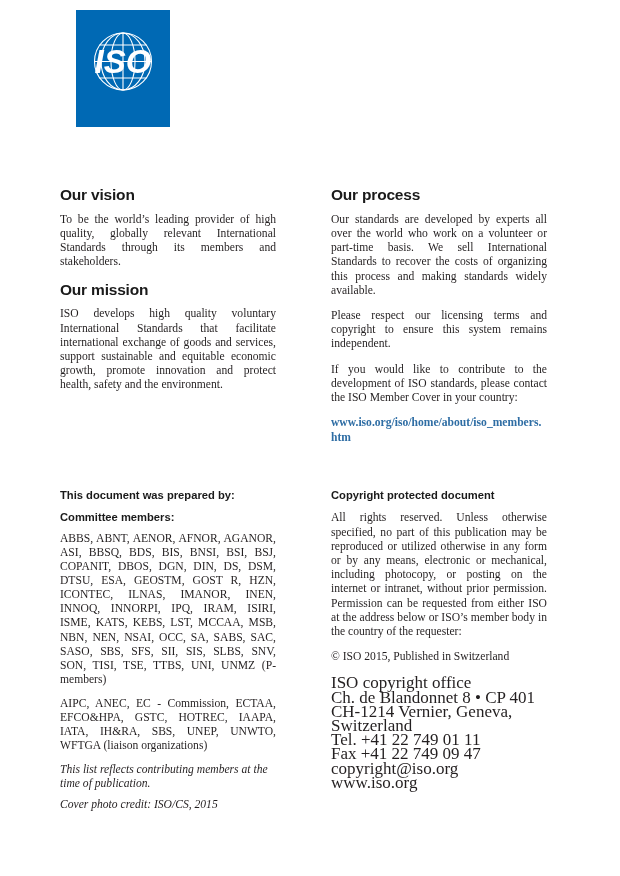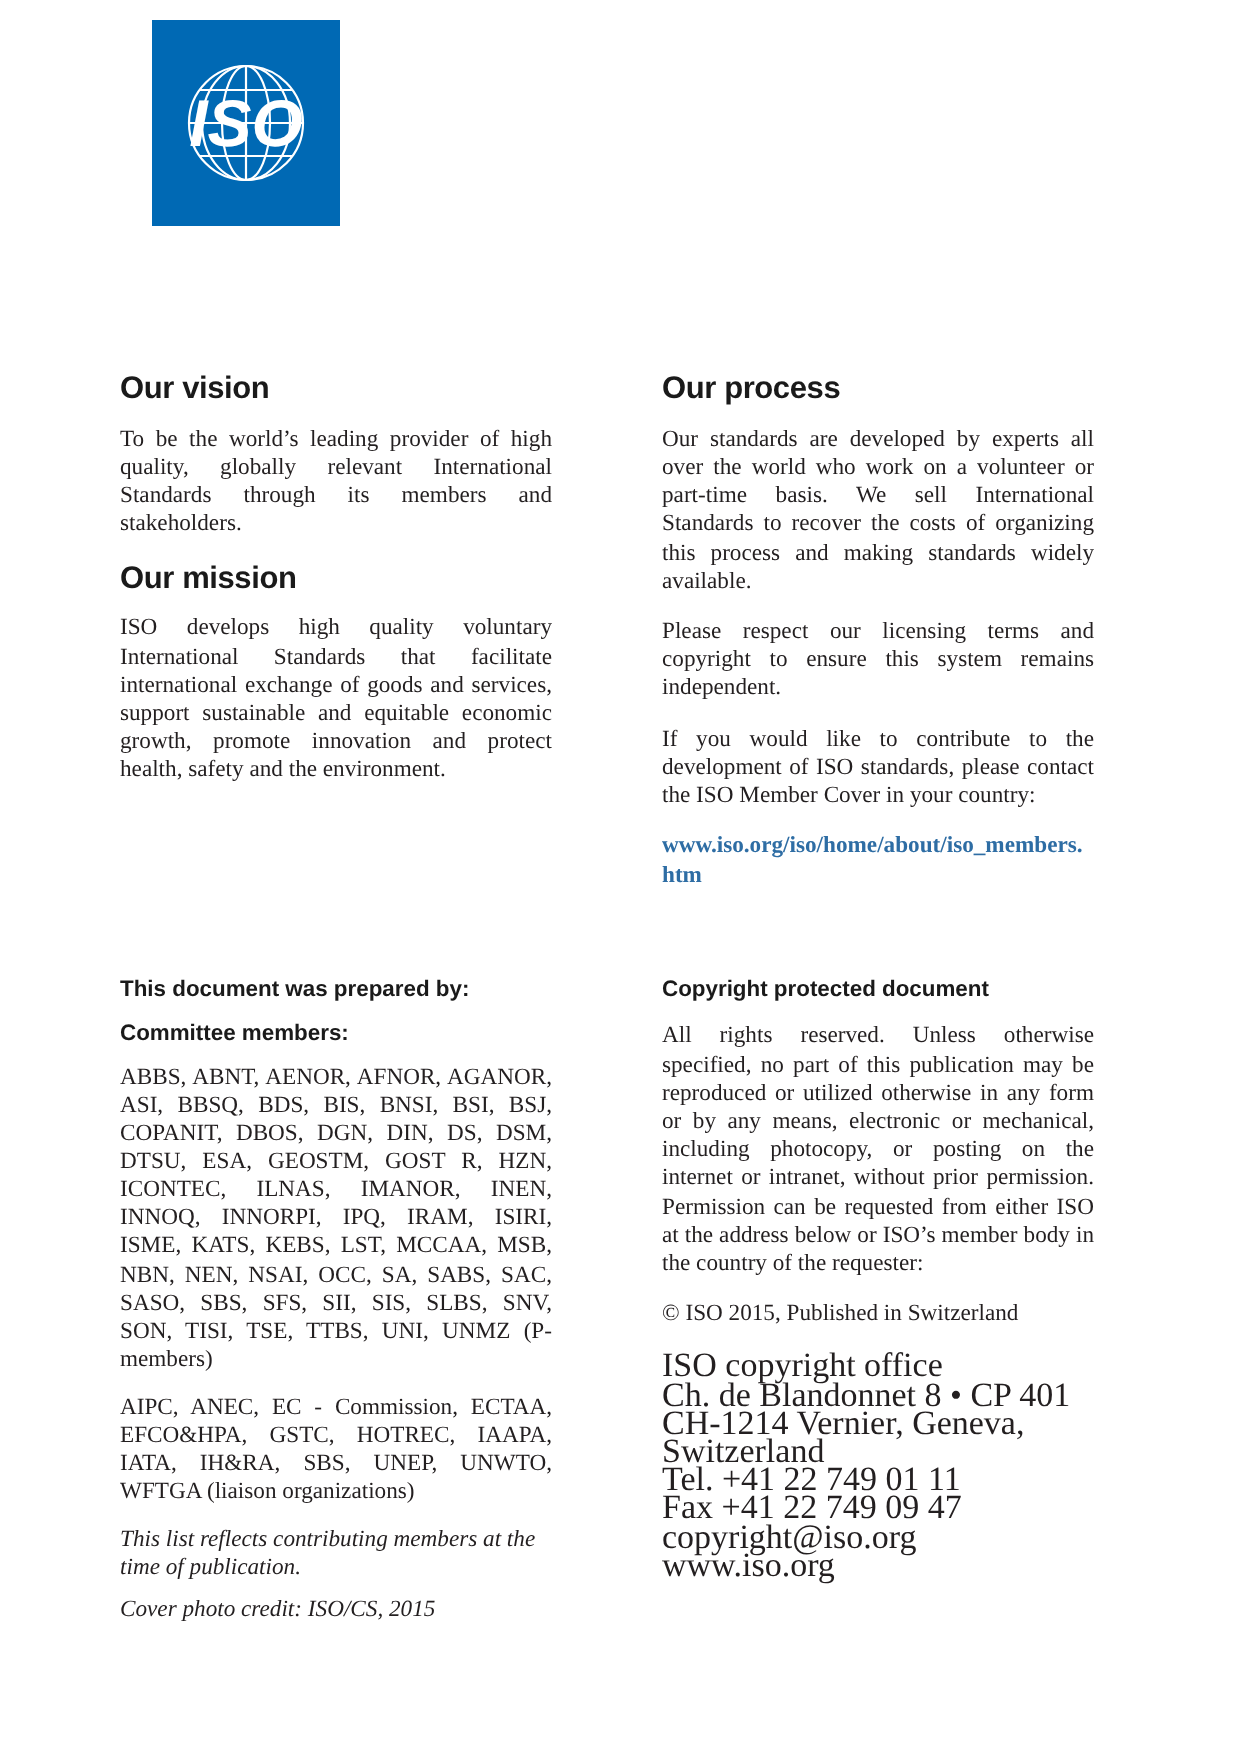--- a/index.html
+++ b/index.html
@@ -23,21 +23,21 @@
     height: 876px;
     background: #ffffff;
   }
 
   
   .logo {
     position: absolute;
     left: 76px;
     top: 10px;
     width: 94px;
-    height: 103px;
+    height: 117px;
     background: #0069b4;
   }
   .logo svg {
     display: block;
     width: 94px;
     height: 103px;
   }
 
   
   .col {

